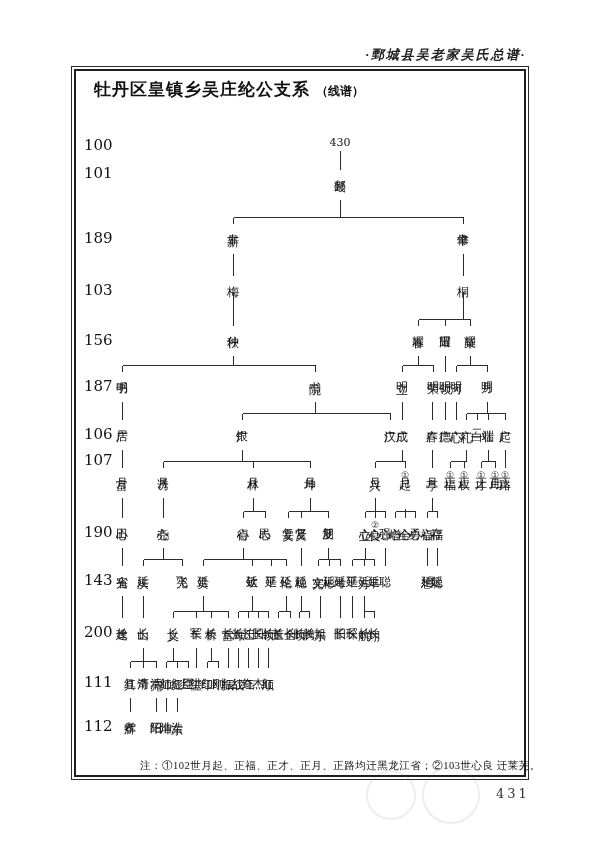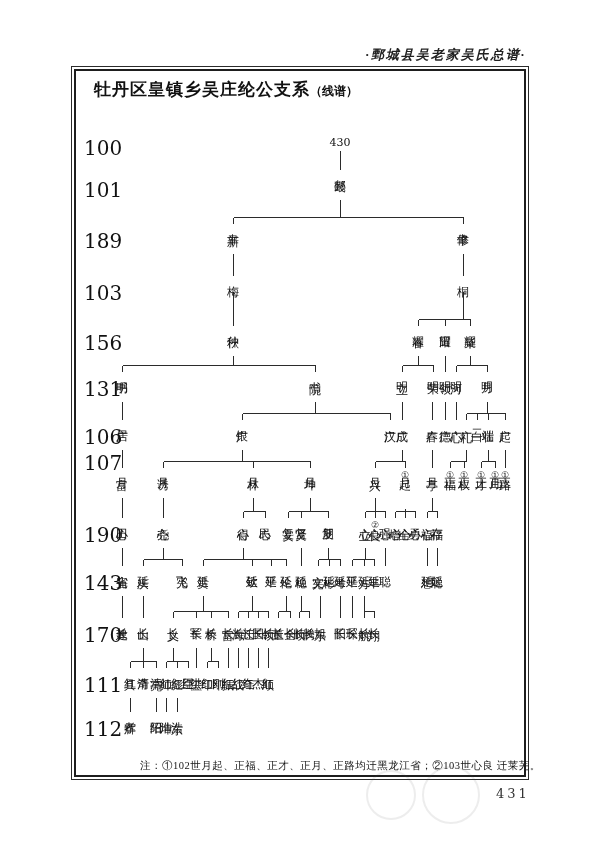--- a/index.html
+++ b/index.html
@@ -16,23 +16,23 @@
     border:1px solid #2b2b2b;background:transparent;
   }
   .frame-inner{
     position:absolute;left:2px;top:2px;right:2px;bottom:2px;
     border:2px solid #1e1e1e;
   }
   .chart-title{
     position:absolute;left:94px;top:78px;font-weight:bold;font-size:17px;
     letter-spacing:1px;color:#111;white-space:nowrap;
   }
-  .chart-title .sub{font-size:12px;letter-spacing:0;margin-left:0;}
+  .chart-title .sub{font-size:12px;letter-spacing:0;margin-left:6px;}
   .gen-label{
-    position:absolute;left:84px;font-size:20px;color:#111;
+    position:absolute;left:84px;font-size:15px;color:#111;
     font-family:"DejaVu Serif", serif;
   }
   .person{
     position:absolute;writing-mode:vertical-rl;text-orientation:upright;
     font-size:12px;line-height:14px;letter-spacing:1px;color:#111;
     width:14px;text-align:center;white-space:nowrap;
   }
   .person .sup{font-size:9px;letter-spacing:0;}
   .num-node{
     position:absolute;font-size:11px;font-family:"DejaVu Serif", serif;
@@ -227,30 +227,30 @@
     <line x1="258.5" y1="647.5" x2="258.5" y2="667.5" stroke="#2b2b2b" stroke-width="1" shape-rendering="crispEdges"></line>
     <line x1="268.5" y1="647.5" x2="268.5" y2="667.5" stroke="#2b2b2b" stroke-width="1" shape-rendering="crispEdges"></line>
     <line x1="130.5" y1="697.5" x2="130.5" y2="711.5" stroke="#2b2b2b" stroke-width="1" shape-rendering="crispEdges"></line>
     <line x1="156.5" y1="697.5" x2="156.5" y2="711.5" stroke="#2b2b2b" stroke-width="1" shape-rendering="crispEdges"></line>
     <line x1="166.5" y1="697.5" x2="166.5" y2="711.5" stroke="#2b2b2b" stroke-width="1" shape-rendering="crispEdges"></line>
     <line x1="177.5" y1="697.5" x2="177.5" y2="711.5" stroke="#2b2b2b" stroke-width="1" shape-rendering="crispEdges"></line>
   </svg>
 
 <div id="gen-labels">
     <div class="gen-label" style="top: 136px;">100</div>
-    <div class="gen-label" style="top: 178px;">101</div>
+    <div class="gen-label" style="top: 164px;">101</div>
     <div class="gen-label" style="top: 229px;">189</div>
     <div class="gen-label" style="top: 281px;">103</div>
     <div class="gen-label" style="top: 331px;">156</div>
-    <div class="gen-label" style="top: 377px;">131</div>
+    <div class="gen-label" style="top: 377px;">187</div>
     <div class="gen-label" style="top: 425px;">106</div>
     <div class="gen-label" style="top: 451px;">107</div>
     <div class="gen-label" style="top: 523px;">190</div>
     <div class="gen-label" style="top: 571px;">143</div>
-    <div class="gen-label" style="top: 623px;">170</div>
+    <div class="gen-label" style="top: 623px;">200</div>
     <div class="gen-label" style="top: 673px;">111</div>
     <div class="gen-label" style="top: 717px;">112</div>
   </div>
 <div id="tree-nodes">
     <div class="num-node" style="left: 327px; top: 136px;">430</div>
     <div class="person" style="left: 333px; top: 170px;">邦畿</div>
     <div class="person" style="left: 226px; top: 224px;">聿新</div>
     <div class="person" style="left: 456px; top: 224px;">聿修</div>
     <div class="person" style="left: 226px; top: 276px;">梅</div>
     <div class="person" style="left: 456px; top: 276px;">桐</div>

